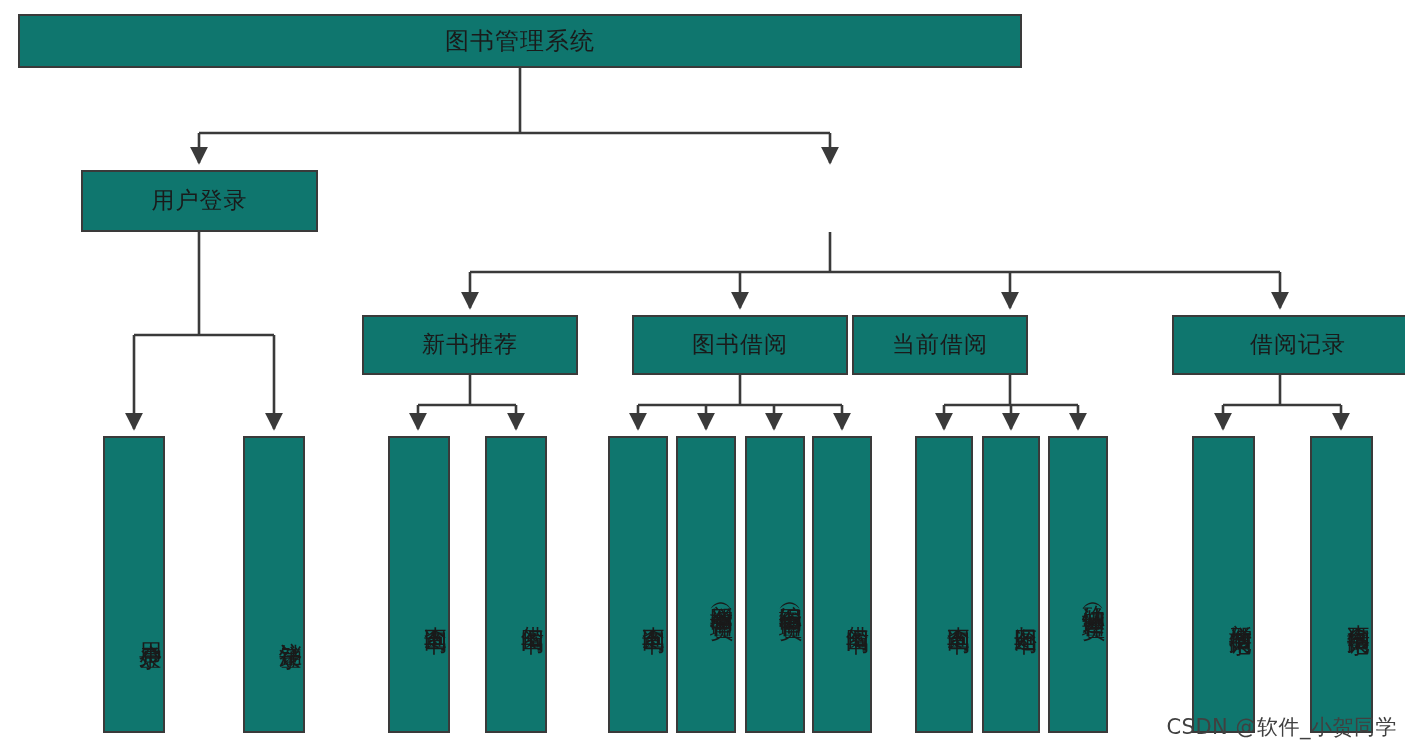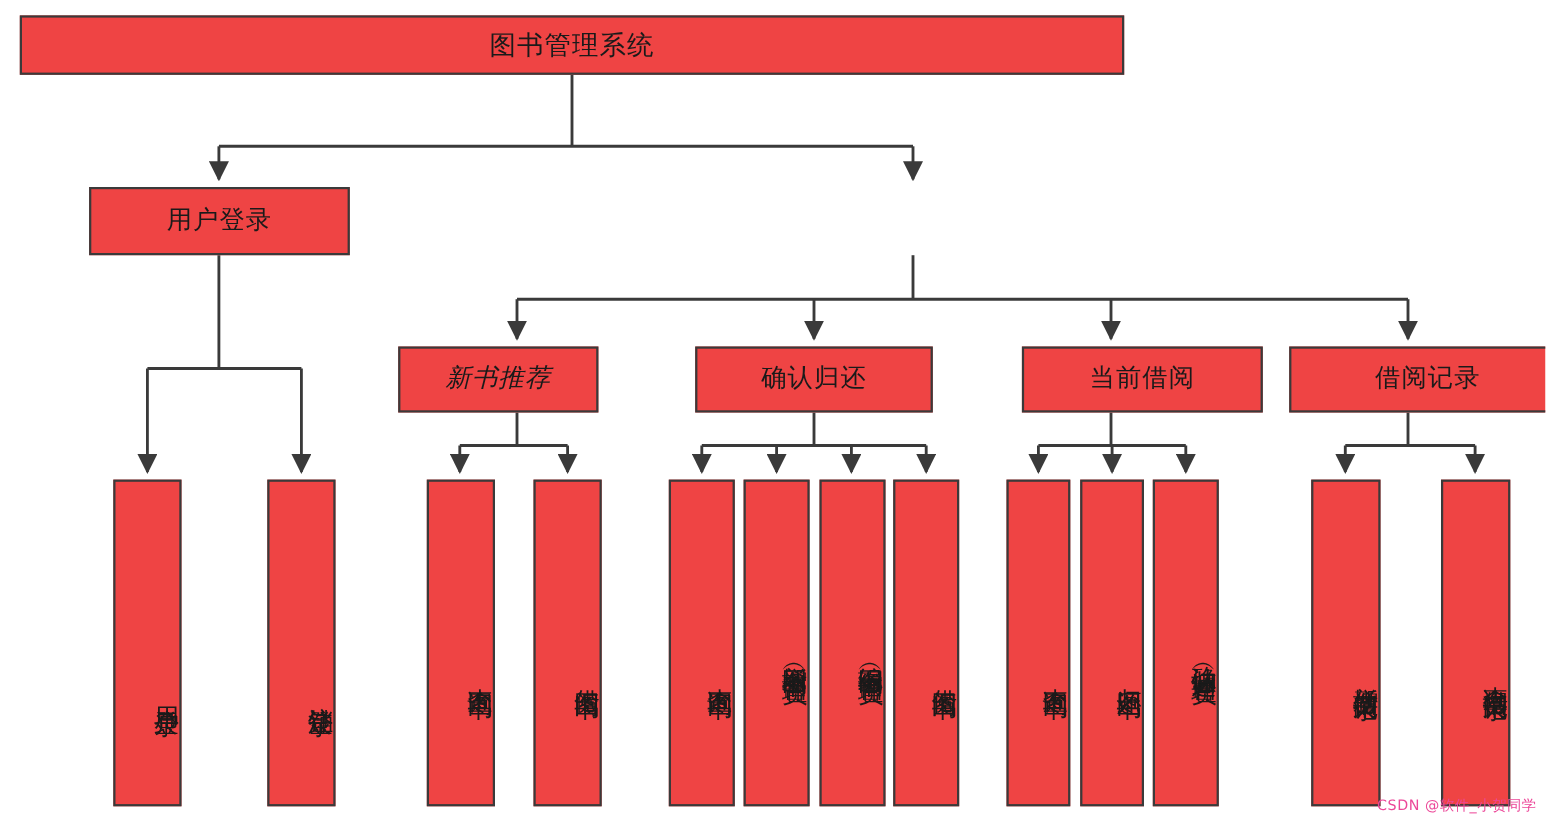--- a/index.html
+++ b/index.html
@@ -22,21 +22,21 @@
     left: 0;
     top: 0;
     width: 1405px;
     height: 747px;
     pointer-events: none;
   }
   .node {
     position: absolute;
     box-sizing: border-box;
     border: 2px solid #3a3a3a;
-    background: #ef4444;
+    background: #0f766e;
     display: flex;
     align-items: center;
     justify-content: center;
     color: #1a1a1a;
     line-height: 1.12;
     text-align: right;
   }
   .node.horiz {
     font-size: 23px;
     letter-spacing: 1px;
@@ -59,22 +59,22 @@
   .node.vert.pad-small {
     padding-top: 22px;
   }
   .node.root {
     font-size: 24px;
   }
   .watermark {
     position: absolute;
     right: 8px;
     bottom: 6px;
-    font-size: 13px;
-    color: #ec4899;
+    font-size: 21px;
+    color: #404040;
     white-space: nowrap;
     letter-spacing: 0.5px;
   }
 </style>
 </head>
 <body>
 
 <div id="canvas">
 
   <svg class="wires" viewBox="0 0 1405 747" xmlns="http://www.w3.org/2000/svg">
@@ -125,23 +125,23 @@
       <path d="M 1223 405 L 1341 405"></path>
       <path d="M 1223 405 L 1223 429" marker-end="url(#arrow)"></path>
       <path d="M 1341 405 L 1341 429" marker-end="url(#arrow)"></path>
     </g>
   </svg>
 
   <div class="node horiz root" style="left:18px; top:14px; width:1004px; height:54px;">图书管理系统</div>
 
   <div class="node horiz" style="left:81px; top:170px; width:237px; height:62px;">用户登录</div>
 
-  <div class="node horiz" style="left:362px; top:315px; width:182px; height:60px;font-style:italic;">新书推荐</div>
-  <div class="node horiz" style="left:632px; top:315px; width:216px; height:60px;">确认归还</div>
-  <div class="node horiz" style="left:929px; top:315px; width:219px; height:60px;">当前借阅</div>
+  <div class="node horiz" style="left:362px; top:315px; width:216px; height:60px;">新书推荐</div>
+  <div class="node horiz" style="left:632px; top:315px; width:216px; height:60px;">图书借阅</div>
+  <div class="node horiz" style="left:852px; top:315px; width:176px; height:60px;">当前借阅</div>
   <div class="node horiz" style="left:1172px; top:315px; width:252px; height:60px;">借阅记录</div>
 
   <div class="node vert pad-top" style="left:103px; top:436px; width:62px; height:297px;">用户登录</div>
   <div class="node vert pad-top" style="left:243px; top:436px; width:62px; height:297px;">注销登录</div>
 
   <div class="node vert pad-mid" style="left:388px; top:436px; width:62px; height:297px;">查询图书</div>
   <div class="node vert pad-mid" style="left:485px; top:436px; width:62px; height:297px;">借阅图书</div>
 
   <div class="node vert pad-mid" style="left:608px; top:436px; width:60px; height:297px;">查询图书</div>
   <div class="node vert pad-small" style="left:676px; top:436px; width:60px; height:297px;">新增图书（管理员）</div>

